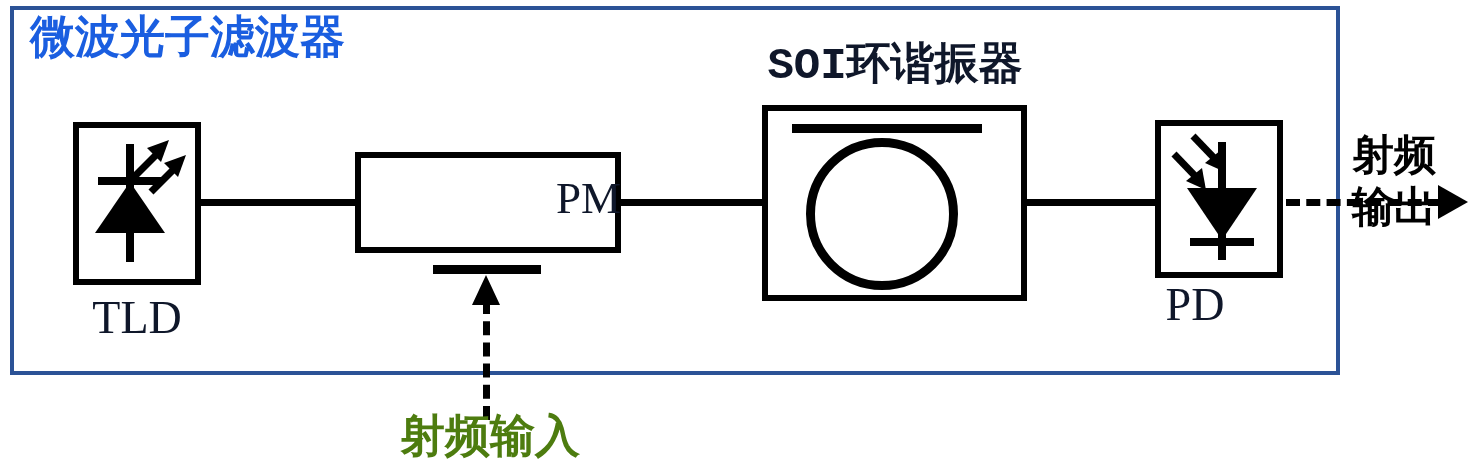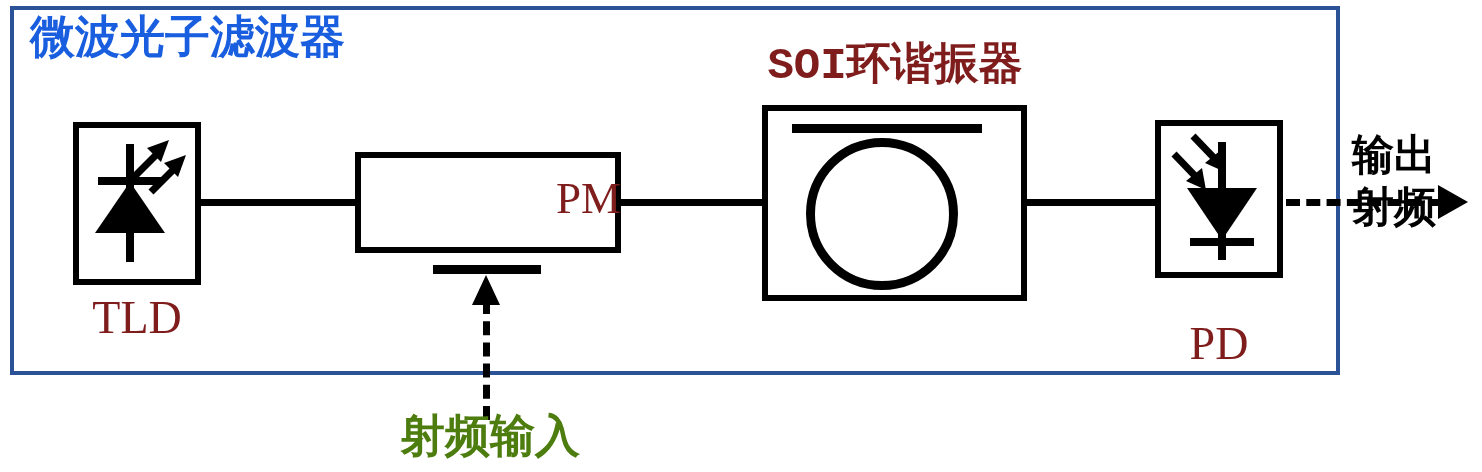--- a/index.html
+++ b/index.html
@@ -44,21 +44,21 @@
   .comp-box {
     position: absolute;
     border: 6px solid #000000;
     box-sizing: border-box;
     background: #ffffff;
   }
   .comp-label {
     position: absolute;
     font-size: 44px;
     line-height: 48px;
-    color: #7f1d1d;
+    color: #0f172a;
     white-space: nowrap;
     text-align: center;
   }
   .cjk-label {
     font-family: Liberation Mono, monospace;
     font-weight: bold;
   }
   
   #tld-box { left: 73px; top: 122px; width: 128px; height: 163px; }
   #tld-label { left: 63px; top: 288px; width: 148px; font-size: 46px; margin-top: 6px; }
@@ -87,21 +87,21 @@
   #soi-ring {
     position: absolute;
     left: 806px; top: 138px; width: 152px; height: 152px;
     border: 9px solid #000000;
     border-radius: 50%;
     box-sizing: border-box;
     background: transparent;
   }
   
   #pd-box { left: 1155px; top: 120px; width: 128px; height: 158px; }
-  #pd-label { left: 1145px; top: 281px; width: 148px; font-size: 46px; margin-top: 39px; }
+  #pd-label { left: 1121px; top: 281px; width: 148px; font-size: 46px; }
   
   .link-solid {
     position: absolute;
     height: 7px;
     background: #000000;
   }
   #link-tld-pm  { left: 198px; top: 199px; width: 160px; }
   #link-pm-soi  { left: 618px; top: 199px; width: 147px; }
   #link-soi-pd  { left: 1024px; top: 199px; width: 134px; }
   
@@ -230,17 +230,17 @@
   </svg>
   <div class="comp-label" id="pd-label">PD</div>
 
   <div id="rf-input-line"></div>
   <div id="rf-input-arrow"></div>
   <div id="rf-input-label" class="cjk-label">射频输入</div>
 
   <div id="rf-output-line"></div>
   <div id="rf-output-arrow"></div>
   <div id="rf-output-label" class="cjk-label">
+    <span>射频</span>
     <span>输出</span>
-    <span>射频</span>
   </div>
 
 </div>
 
 </body></html>

